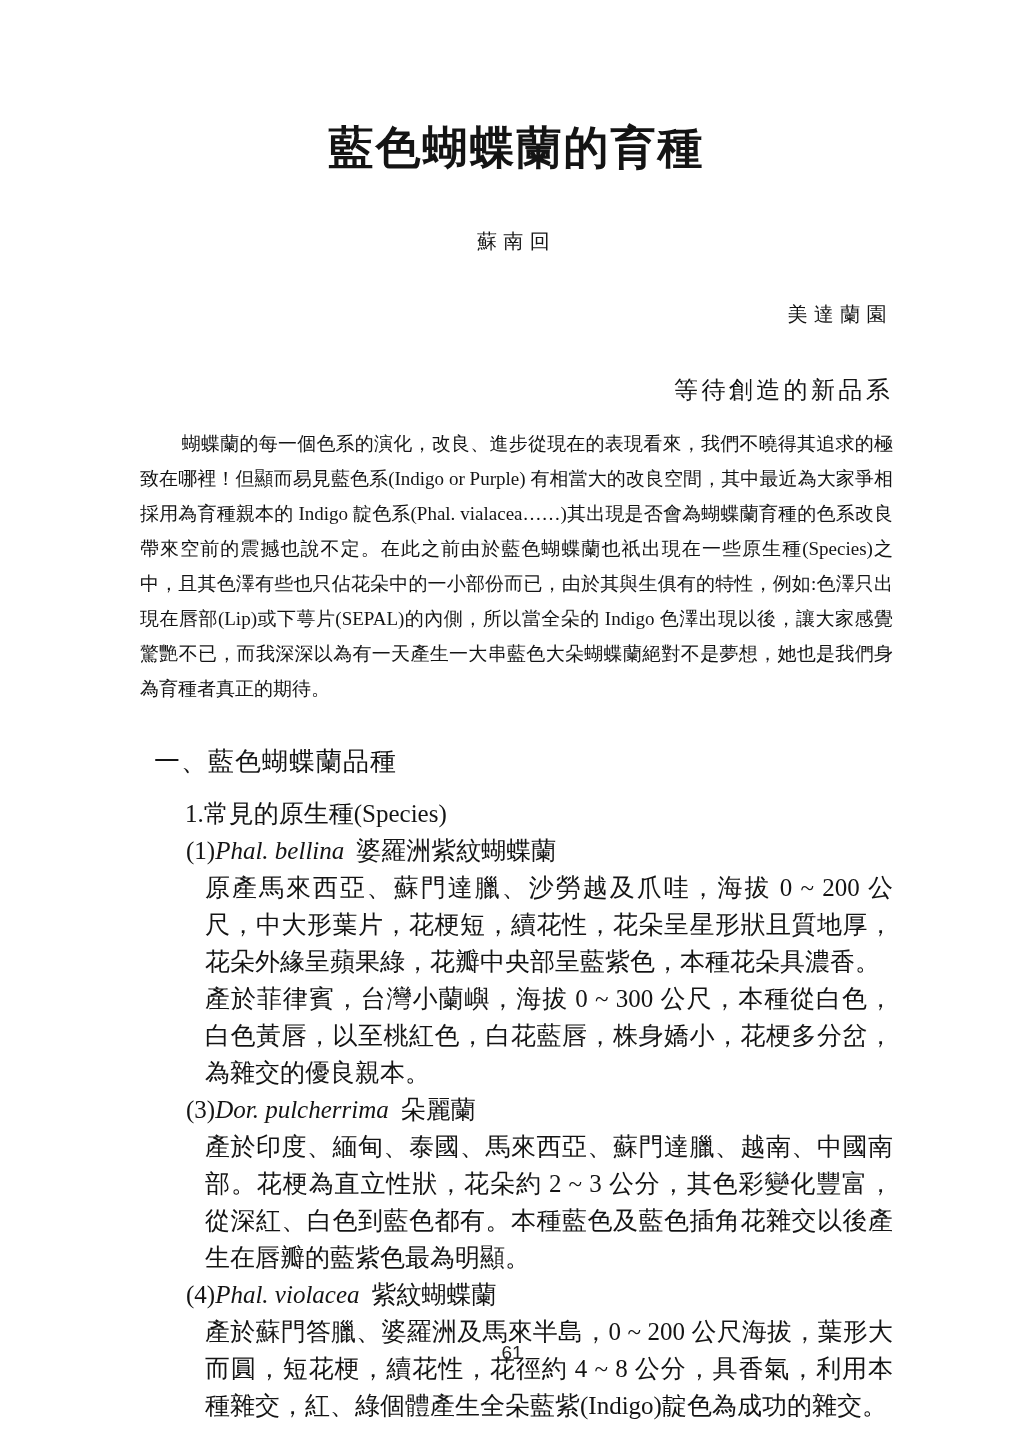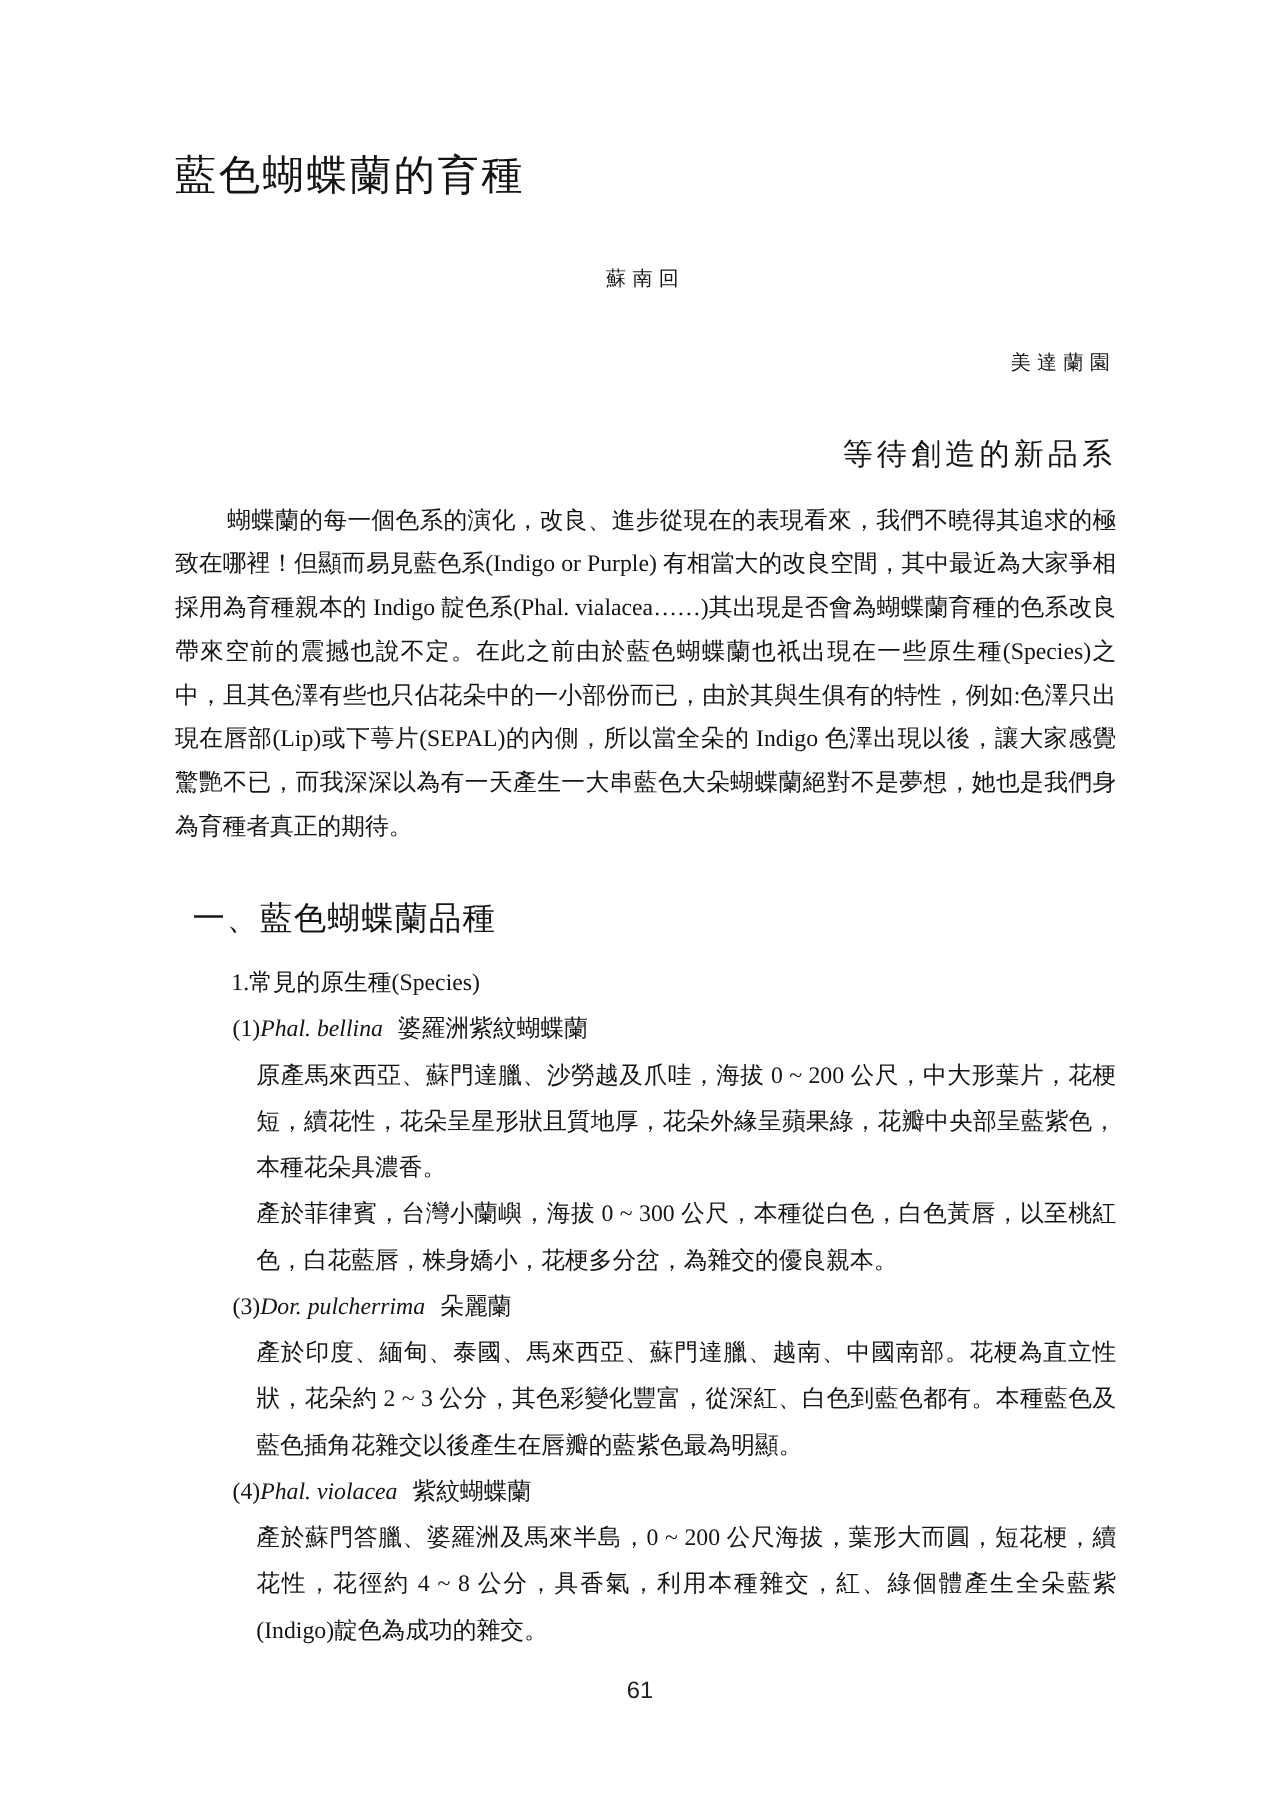--- a/index.html
+++ b/index.html
@@ -13,27 +13,28 @@
     font-family: "Liberation Serif", "DejaVu Serif", serif;
     overflow: hidden;
   }
   .content {
     position: absolute;
     left: 140px;
     top: 118px;
     width: 753px;
   }
   .doc-title {
-    font-size: 33px;
-    font-weight: normal;
+    font-size: 45px;
+    font-weight: bold;
+    text-align: center;
     letter-spacing: 2px;
   }
   .byline {
     text-align: center;
-    font-size: 16px;
+    font-size: 20px;
     letter-spacing: 0.32em;
     margin-top: 50px;
   }
   .byline.affiliation { margin-top: 46px; text-align: right; }
   .section-heading {
     text-align: right;
     font-size: 24px;
     font-weight: normal;
     letter-spacing: 0.14em;
     margin-top: 46px;
@@ -47,21 +48,21 @@
   }
   .chapter-heading {
     font-size: 26px;
     font-weight: normal;
     letter-spacing: 1px;
     margin-top: 38px;
     margin-left: 14px;
   }
   .species-list {
     margin-top: 16px;
-    font-size: 19px;
+    font-size: 25px;
     line-height: 37px;
   }
   .list-heading { margin-left: 45px; }
   .species-heading { margin-left: 46px; }
   .species-heading .latin { font-style: italic; }
   .species-heading .cname { margin-left: 12px; }
   .species-desc {
     margin-left: 65px;
     text-align: justify;
   }

